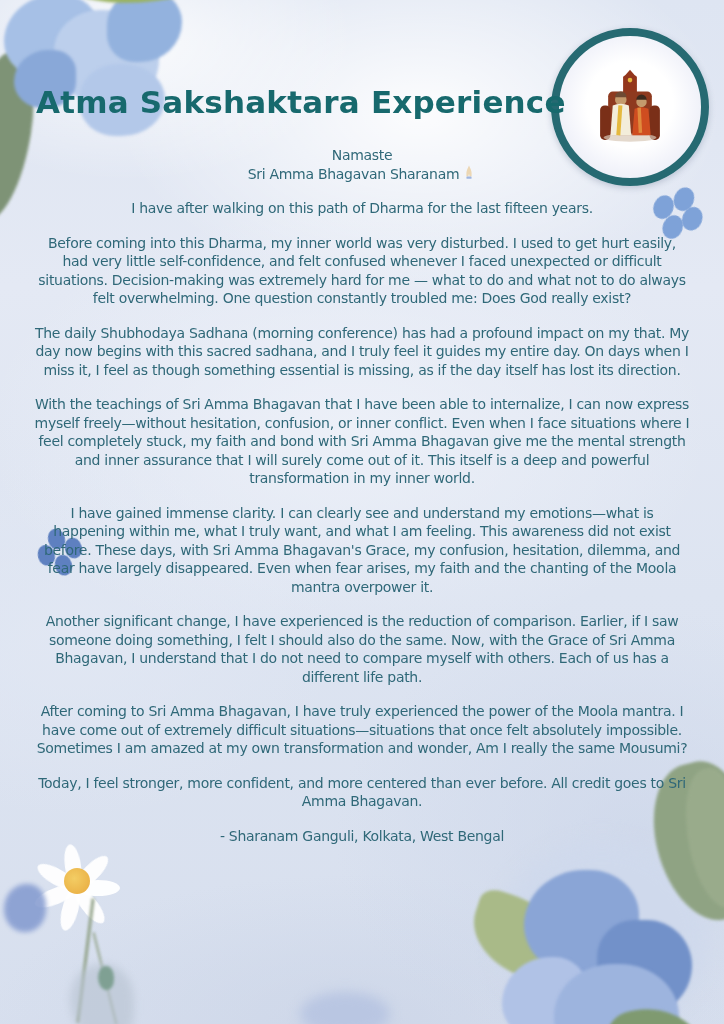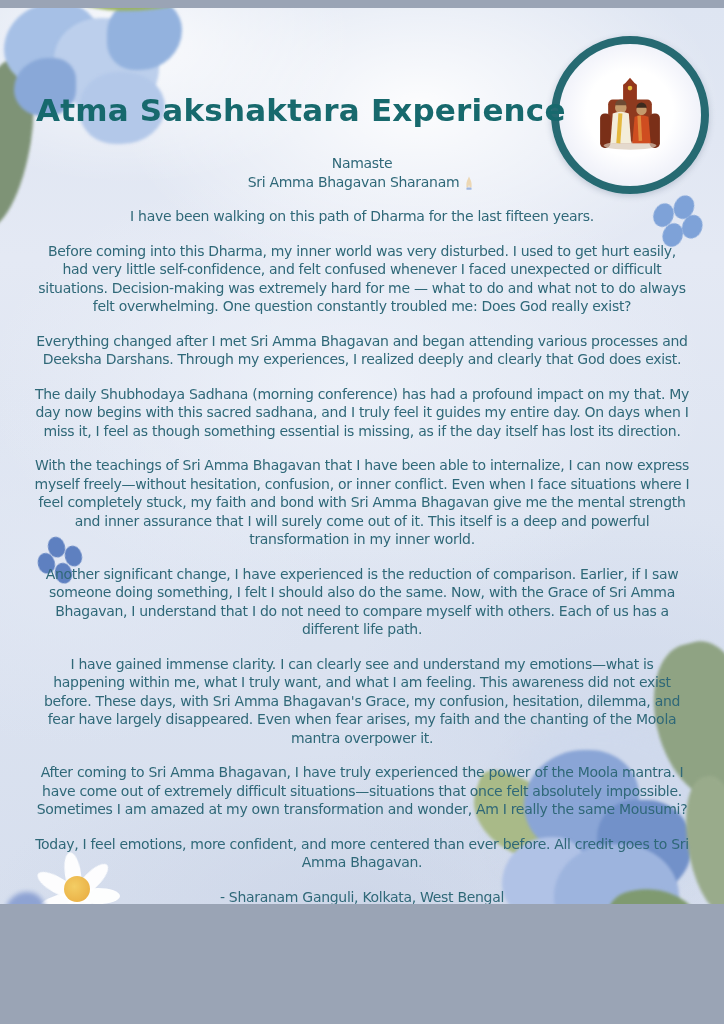--- a/index.html
+++ b/index.html
@@ -2,21 +2,21 @@
 <html style="--title: #17696d; --body-text: #2f6878; --background: #dfe5f1; --badge-border: #266a72; --hands-gold: #f2c14e;"><head>
 <meta charset="utf-8">
 <style>
   :root{
     --title:#17696d; --body-text:#2f6878; --background:#dfe5f1;
     --badge-border:#266a72; --hands-gold:#f2c14e;
   }
   *{margin:0;padding:0;box-sizing:border-box;}
   html,body{background:#9aa4b5;}
   .page{
-    position:relative;width:724px;height:896px;margin:8px auto;overflow:hidden;
+    position:relative;width:724px;height:1024px;margin:0 auto;overflow:hidden;
     font-family:"DejaVu Sans","Liberation Sans",sans-serif;
     background:
       radial-gradient(ellipse 320px 200px at 18% 4%, rgba(255,255,255,.85), transparent 70%),
       radial-gradient(ellipse 420px 250px at 58% 11%, rgba(255,255,255,.9), transparent 72%),
       radial-gradient(ellipse 520px 320px at 48% 42%, rgba(240,243,250,.75), transparent 70%),
       radial-gradient(ellipse 380px 260px at 10% 62%, rgba(226,232,244,.8), transparent 70%),
       radial-gradient(ellipse 420px 320px at 88% 82%, rgba(203,213,233,.65), transparent 72%),
       radial-gradient(ellipse 500px 200px at 50% 100%, rgba(198,208,228,.55), transparent 75%),
       linear-gradient(180deg,#dee5f2 0%,#e4e9f4 28%,#dde4f1 58%,#d7dfee 100%);
   }
@@ -94,21 +94,21 @@
     font-size:31px;font-weight:bold;letter-spacing:.2px;
     color:var(--title,#17696d);
   }
   .content{
     position:absolute;left:34px;right:34px;top:146px;text-align:center;
     color:var(--body-text,#2f6878);
     font-size:14px;font-weight:normal;line-height:18.5px;letter-spacing:-.3px;
   }
   .content p{margin:16px 0 0;}
   .greeting div{margin:0;}
-  .line-icon{display:inline-flex;align-items:flex-end;gap:3px;}
+  .line-icon{display:inline-flex;align-items:flex-start;gap:3px;}
   .hands{display:inline-block;vertical-align:-2px;line-height:0;}
 </style>
 </head>
 <body>
 
 <div class="page">
 
   <div class="deco" id="deco-tl">
     <div class="blob sage"></div>
       <div class="blob b1"></div>
@@ -190,26 +190,25 @@
           <span class="hands">
             <svg width="14" height="15" viewBox="0 0 24 26">
               <path d="M12 1 C10 6 7.5 9.5 7.5 14 L7.5 20 L10.8 20 L12 15 L13.2 20 L16.5 20 L16.5 14 C16.5 9.5 14 6 12 1 Z" fill="#ecd7b4"></path>
               <rect x="7.5" y="20" width="9" height="4" rx="1.5" fill="#9fb6e0"></rect>
             </svg>
           </span>
         </span>
       </div>
     </div>
 
-    <p>I have been walking on this path of Dharma for the last fifteen years.</p>
+    <p>I have after walking on this path of Dharma for the last fifteen years.</p>
     <p>Before coming into this Dharma, my inner world was very disturbed. I used to get hurt easily, had very little self-confidence, and felt confused whenever I faced unexpected or difficult situations. Decision-making was extremely hard for me — what to do and what not to do always felt overwhelming. One question constantly troubled me: Does God really exist?</p>
-    <p>Everything changed after I met Sri Amma Bhagavan and began attending various processes and Deeksha Darshans. Through my experiences, I realized deeply and clearly that God does exist.</p>
     <p>The daily Shubhodaya Sadhana (morning conference) has had a profound impact on my that. My day now begins with this sacred sadhana, and I truly feel it guides my entire day. On days when I miss it, I feel as though something essential is missing, as if the day itself has lost its direction.</p>
     <p>With the teachings of Sri Amma Bhagavan that I have been able to internalize, I can now express myself freely—without hesitation, confusion, or inner conflict. Even when I face situations where I feel completely stuck, my faith and bond with Sri Amma Bhagavan give me the mental strength and inner assurance that I will surely come out of it. This itself is a deep and powerful transformation in my inner world.</p>
+    <p>I have gained immense clarity. I can clearly see and understand my emotions—what is happening within me, what I truly want, and what I am feeling. This awareness did not exist before. These days, with Sri Amma Bhagavan's Grace, my confusion, hesitation, dilemma, and fear have largely disappeared. Even when fear arises, my faith and the chanting of the Moola mantra overpower it.</p>
     <p>Another significant change, I have experienced is the reduction of comparison. Earlier, if I saw someone doing something, I felt I should also do the same. Now, with the Grace of Sri Amma Bhagavan, I understand that I do not need to compare myself with others. Each of us has a different life path.</p>
-    <p>I have gained immense clarity. I can clearly see and understand my emotions—what is happening within me, what I truly want, and what I am feeling. This awareness did not exist before. These days, with Sri Amma Bhagavan's Grace, my confusion, hesitation, dilemma, and fear have largely disappeared. Even when fear arises, my faith and the chanting of the Moola mantra overpower it.</p>
     <p>After coming to Sri Amma Bhagavan, I have truly experienced the power of the Moola mantra. I have come out of extremely difficult situations—situations that once felt absolutely impossible. Sometimes I am amazed at my own transformation and wonder, Am I really the same Mousumi?</p>
-    <p>Today, I feel emotions, more confident, and more centered than ever before. All credit goes to Sri Amma Bhagavan.</p>
+    <p>Today, I feel stronger, more confident, and more centered than ever before. All credit goes to Sri Amma Bhagavan.</p>
 
 
     <p>- Sharanam Ganguli, Kolkata, West Bengal</p>
   </div>
 </div>
 
 </body></html>

